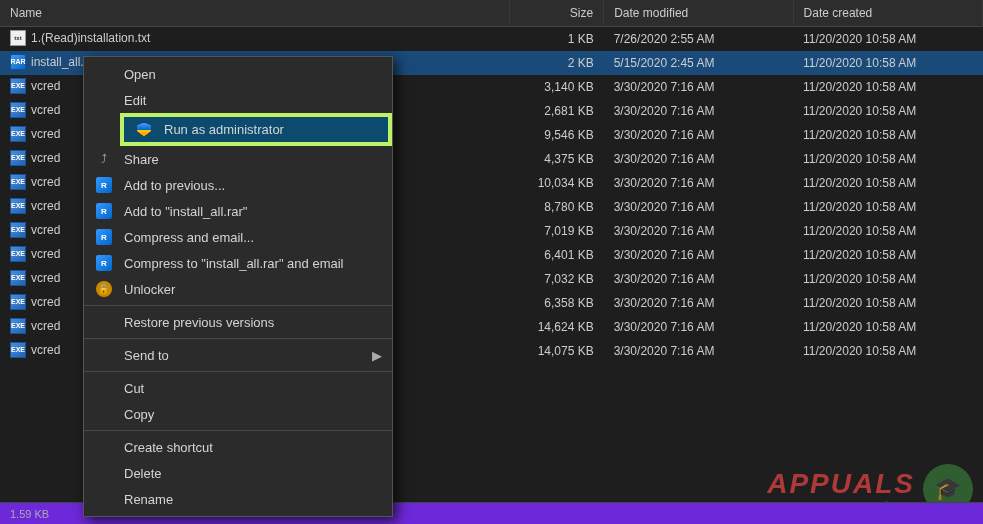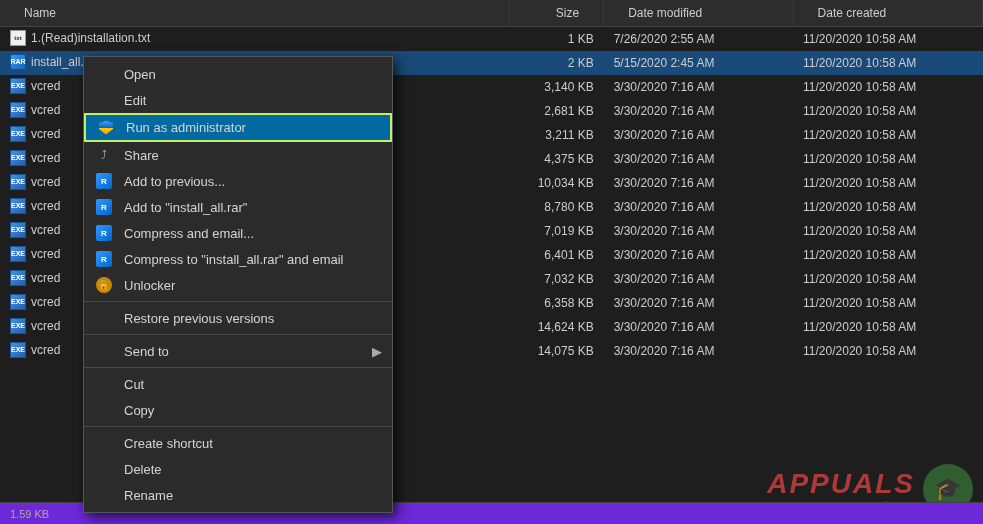--- a/index.html
+++ b/index.html
@@ -17,21 +17,21 @@
     
     .file-table {
       width: 100%;
       border-collapse: collapse;
     }
     .file-table thead tr {
       background: #2d2d2d;
       border-bottom: 1px solid #444;
     }
     .file-table thead th {
-      padding: 6px 24px;
+      padding: 6px 10px;
       text-align: left;
       font-weight: normal;
       color: #ccc;
       font-size: 12px;
       border-right: 1px solid #3a3a3a;
       user-select: none;
     }
     .file-table thead th:first-child { width: 430px; }
     .file-table thead th:nth-child(2) { width: 80px; text-align: right; }
     .file-table thead th:nth-child(3) { width: 160px; }
@@ -106,22 +106,23 @@
       display: flex;
       align-items: center;
       padding: 5px 16px 5px 40px;
       cursor: pointer;
       color: #d4d4d4;
       font-size: 13px;
       position: relative;
       min-height: 26px;
     }
     .context-menu-item.highlighted {
-      background: #0369a1;
-      border: 2px solid #bef264;
+      background: #0c4a6e;
+      border: 4px solid #bef264;
+      margin-left: 36px;
     }
     .context-menu-item .item-icon {
       position: absolute;
       left: 10px;
       width: 20px;
       height: 20px;
       display: flex;
       align-items: center;
       justify-content: center;
     }
@@ -251,21 +252,21 @@
     <td>11/20/2020 10:58 AM</td>
   </tr>
       <tr>
     <td><span class="file-icon icon-exe">EXE</span>vcred</td>
     <td>2,681 KB</td>
     <td>3/30/2020 7:16 AM</td>
     <td>11/20/2020 10:58 AM</td>
   </tr>
       <tr>
     <td><span class="file-icon icon-exe">EXE</span>vcred</td>
-    <td>3,211 KB</td>
+    <td>9,546 KB</td>
     <td>3/30/2020 7:16 AM</td>
     <td>11/20/2020 10:58 AM</td>
   </tr>
       <tr>
     <td><span class="file-icon icon-exe">EXE</span>vcred</td>
     <td>4,375 KB</td>
     <td>3/30/2020 7:16 AM</td>
     <td>11/20/2020 10:58 AM</td>
   </tr>
       <tr>

